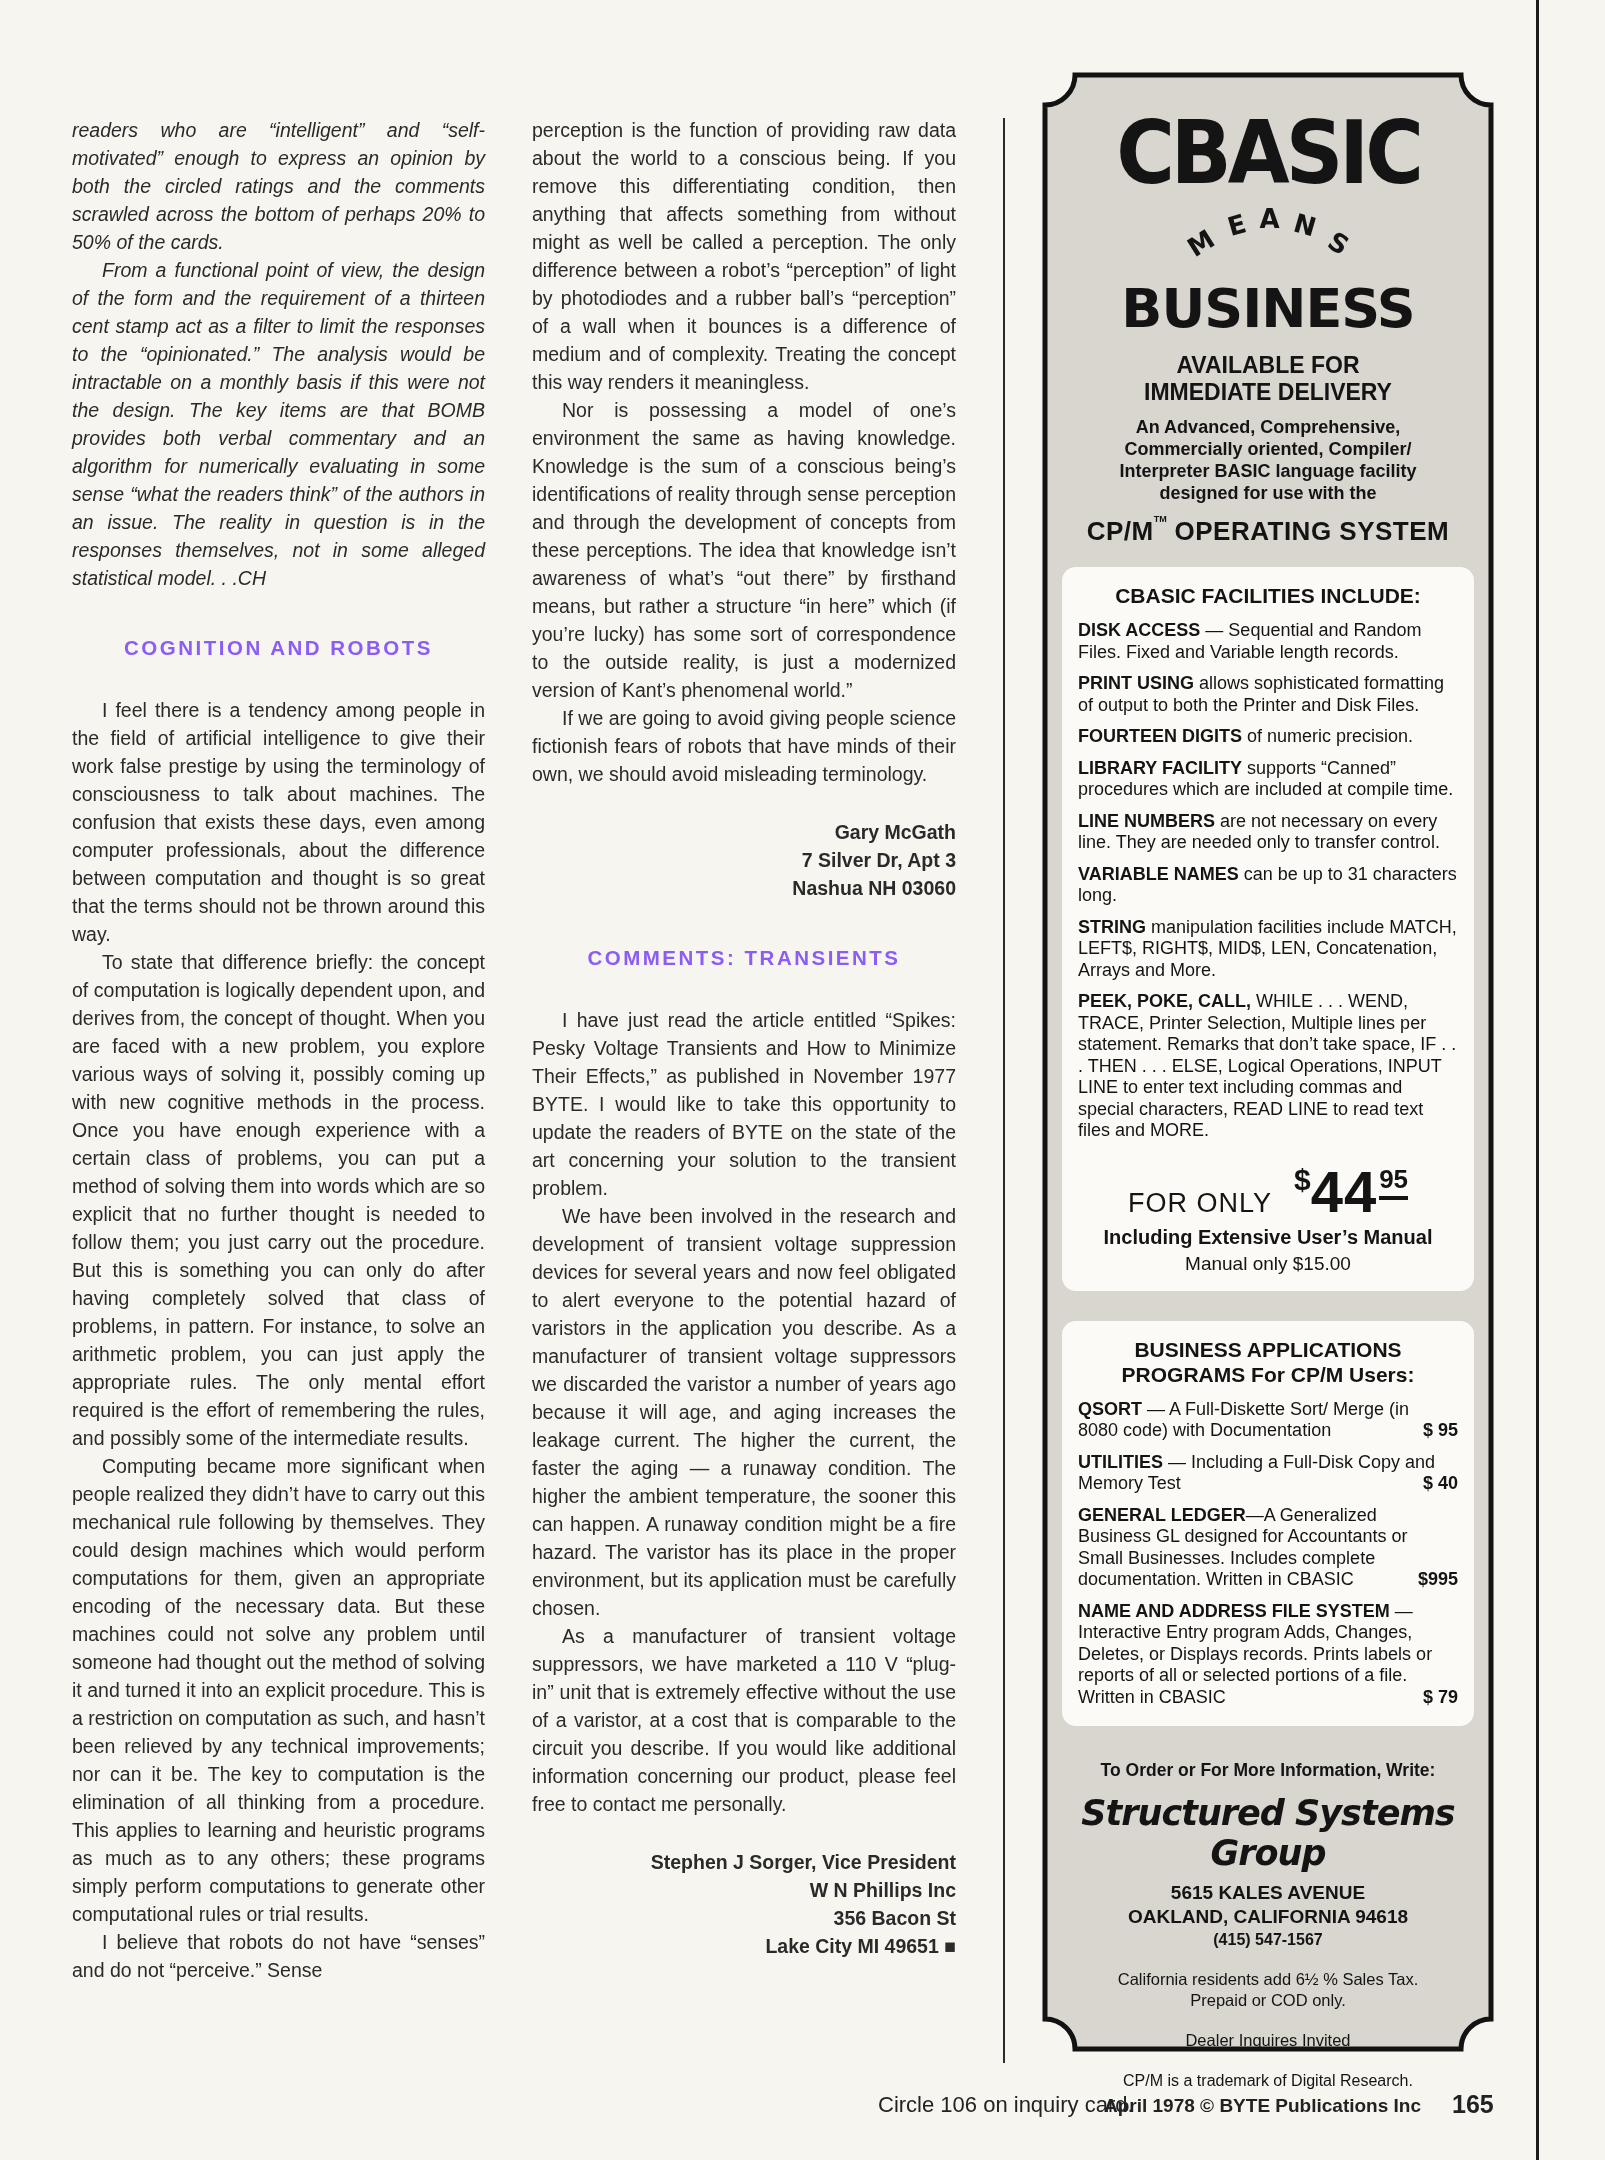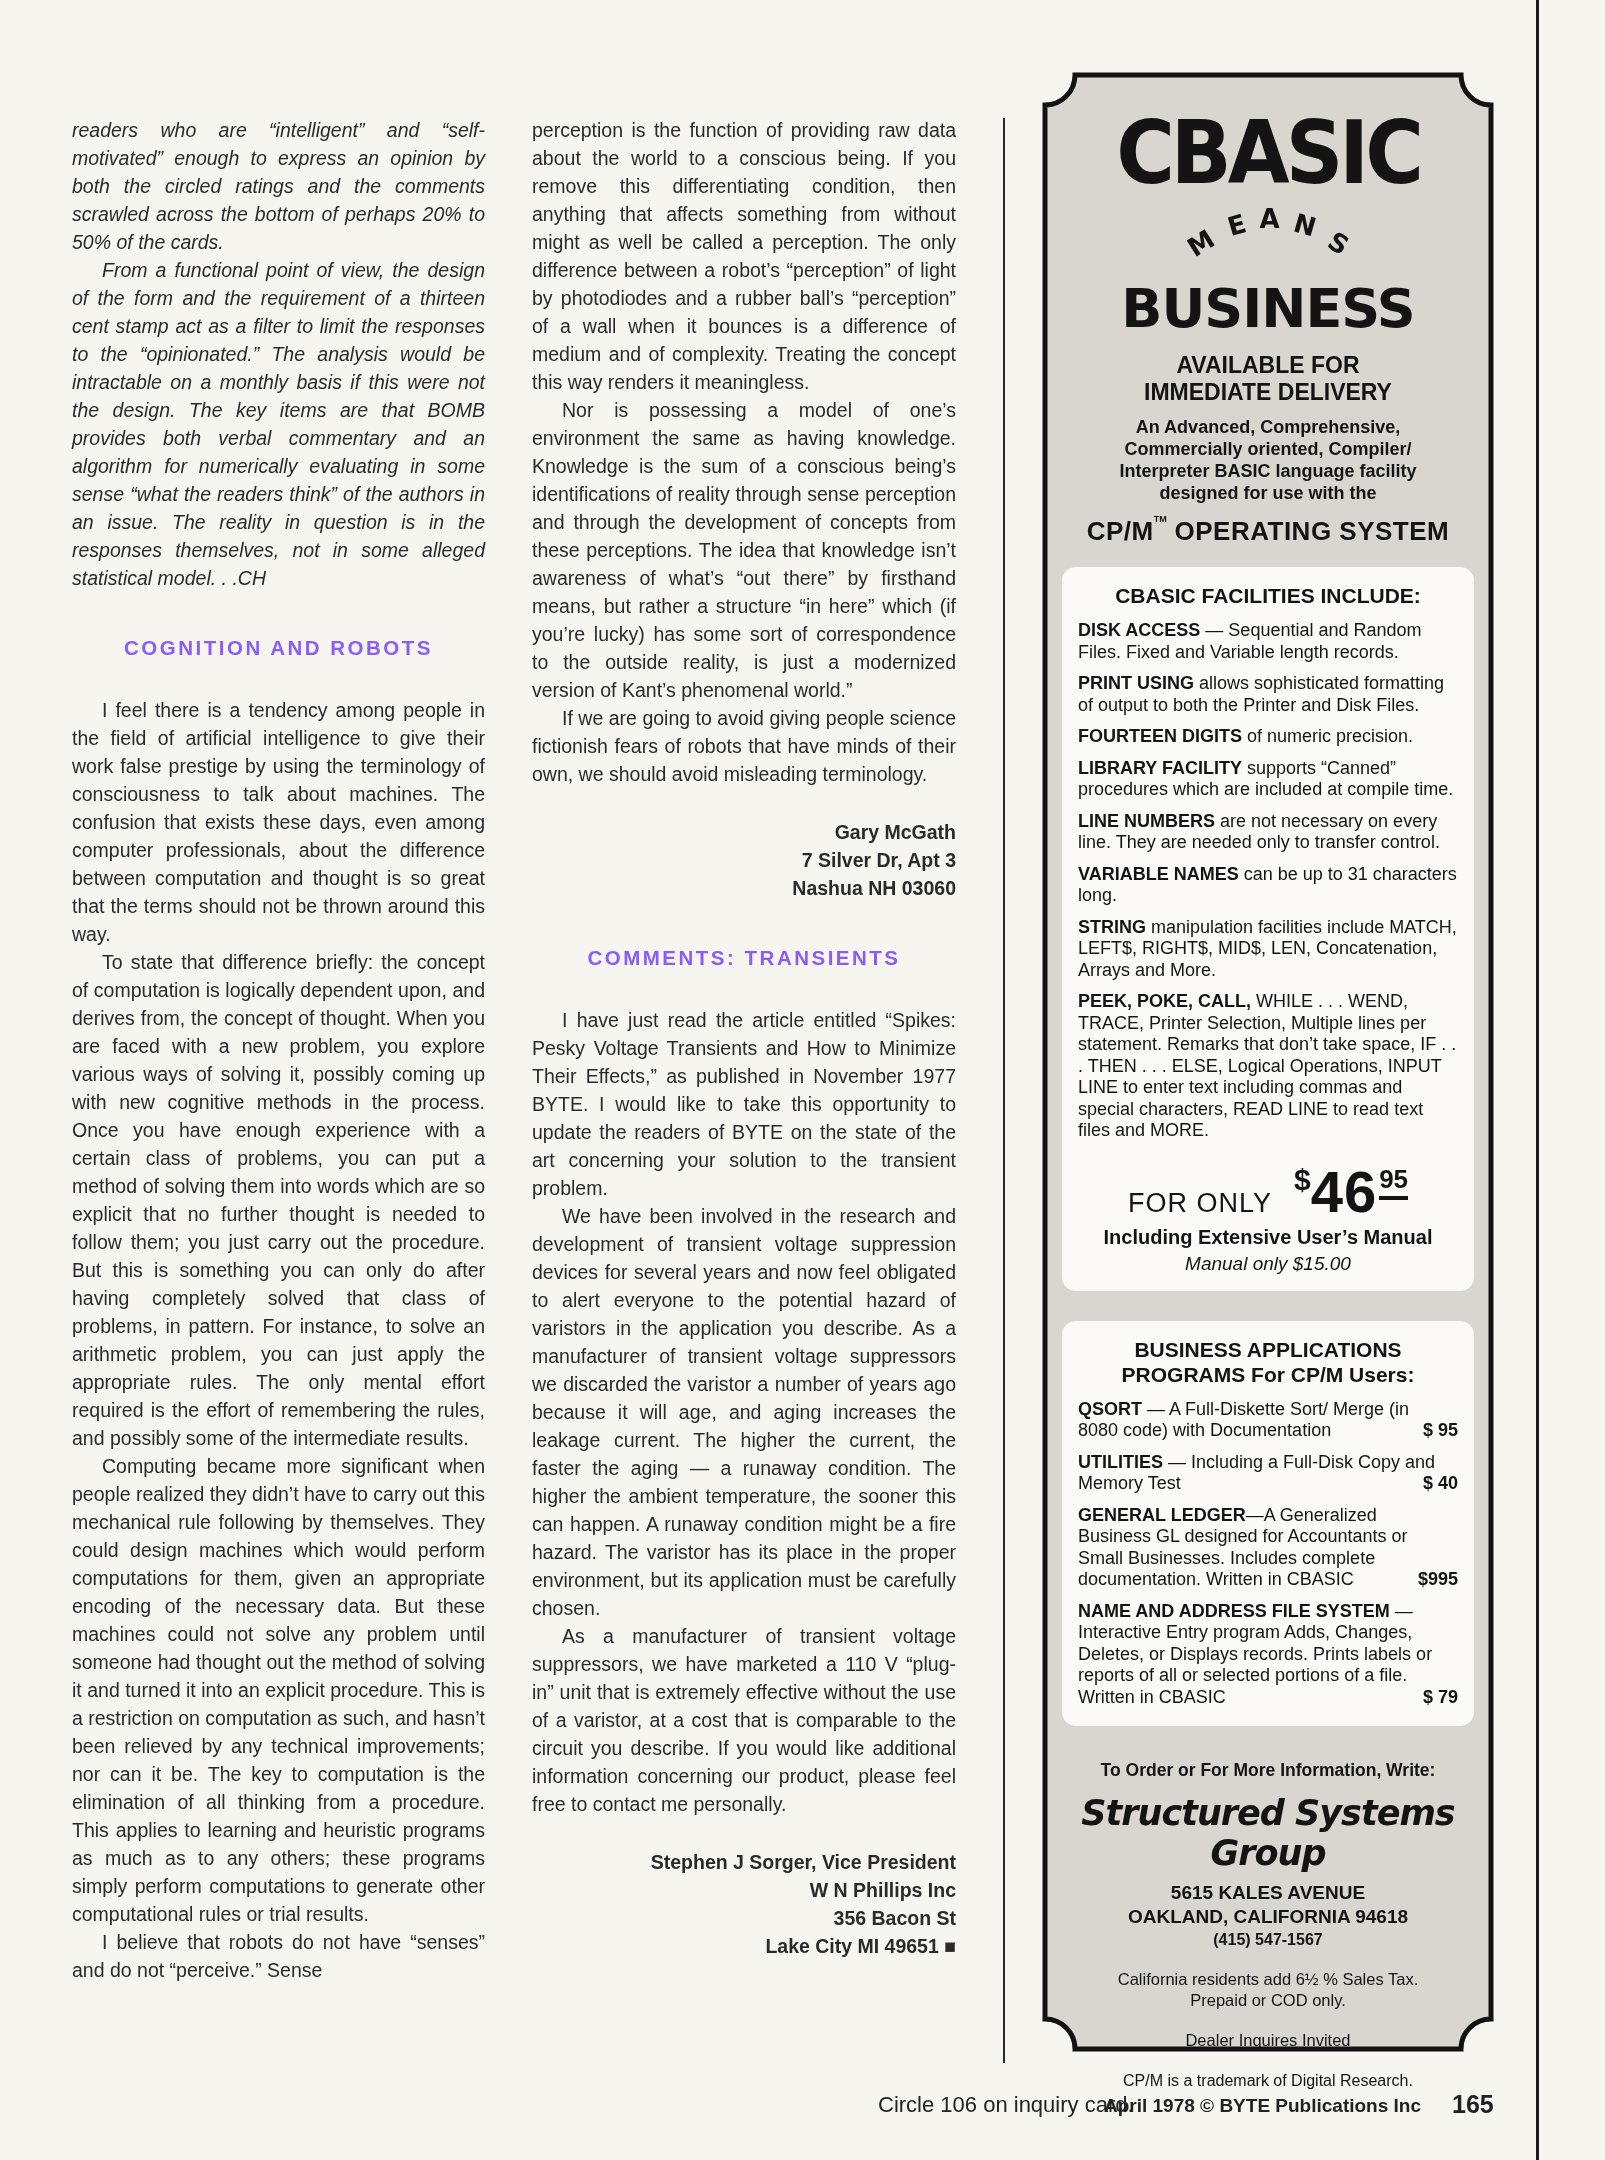--- a/index.html
+++ b/index.html
@@ -66,21 +66,21 @@
 
   .price-row { display:flex; align-items:baseline; justify-content:center;
                gap:22px; margin-top:16px; }
   .for-only { font-weight:normal; font-size:27px; letter-spacing:1px; }
   .price { font-weight:bold; white-space:nowrap; }
   .price .dollar { font-size:30px; vertical-align:22px; }
   .price .price-main { font-size:58px; letter-spacing:1px; }
   .price .price-cents { font-size:26px; vertical-align:24px;
                         border-bottom:4px solid #141414; padding-bottom:2px; margin-left:2px; }
   .price-note1 { font-weight:bold; font-size:20px; margin-top:1px; text-align:center; }
-  .price-note2 { font-size:19px; margin-top:4px; text-align:center;font-style:italic; }
+  .price-note2 { font-size:19px; margin-top:4px; text-align:center; }
 
   .order-line { font-weight:bold; font-size:17.5px; margin-top:34px; }
   .company-logo { font-family:"DejaVu Sans",sans-serif; font-style:italic;
                   font-weight:bold; font-size:35px; letter-spacing:-1px; margin-top:12px; }
   .addr { font-weight:bold; font-size:19px; line-height:24px; margin-top:8px; }
   .phone { font-weight:bold; font-size:16px; margin-top:2px; }
   .tax-note { font-size:16.5px; line-height:21px; margin-top:20px; }
   .dealer-note { font-size:16.5px; margin-top:20px; }
   .tm-note { font-size:16px; margin-top:22px; }
 
@@ -155,21 +155,21 @@
       <p class="facil-item"><b>PRINT USING</b><span> allows sophisticated formatting of output to both the Printer and Disk Files.</span></p>
       <p class="facil-item"><b>FOURTEEN DIGITS</b><span> of numeric precision.</span></p>
       <p class="facil-item"><b>LIBRARY FACILITY</b><span> supports “Canned” procedures which are included at compile time.</span></p>
       <p class="facil-item"><b>LINE NUMBERS</b><span> are not necessary on every line. They are needed only to transfer control.</span></p>
       <p class="facil-item"><b>VARIABLE NAMES</b><span> can be up to 31 characters long.</span></p>
       <p class="facil-item"><b>STRING</b><span> manipulation facilities include MATCH, LEFT$, RIGHT$, MID$, LEN, Concatenation, Arrays and More.</span></p>
       <p class="facil-item"><b>PEEK, POKE, CALL,</b><span> WHILE . . . WEND, TRACE, Printer Selection, Multiple lines per statement. Remarks that don’t take space, IF . . . THEN . . . ELSE, Logical Operations, INPUT LINE to enter text including commas and special characters, READ LINE to read text files and MORE.</span></p>
 
       <div class="price-row">
         <span class="for-only">FOR ONLY</span>
-        <span class="price"><span class="dollar">$</span><span class="price-main">46</span><span class="price-cents">95</span></span>
+        <span class="price"><span class="dollar">$</span><span class="price-main">44</span><span class="price-cents">95</span></span>
       </div>
       <div class="price-note1">Including Extensive User’s Manual</div>
       <div class="price-note2">Manual only $15.00</div>
     </div>
 
     <div class="white-box" style="margin-top:30px;">
       <div class="box-title">
         <div>BUSINESS APPLICATIONS</div>
         <div>PROGRAMS For CP/M Users:</div>
       </div>

